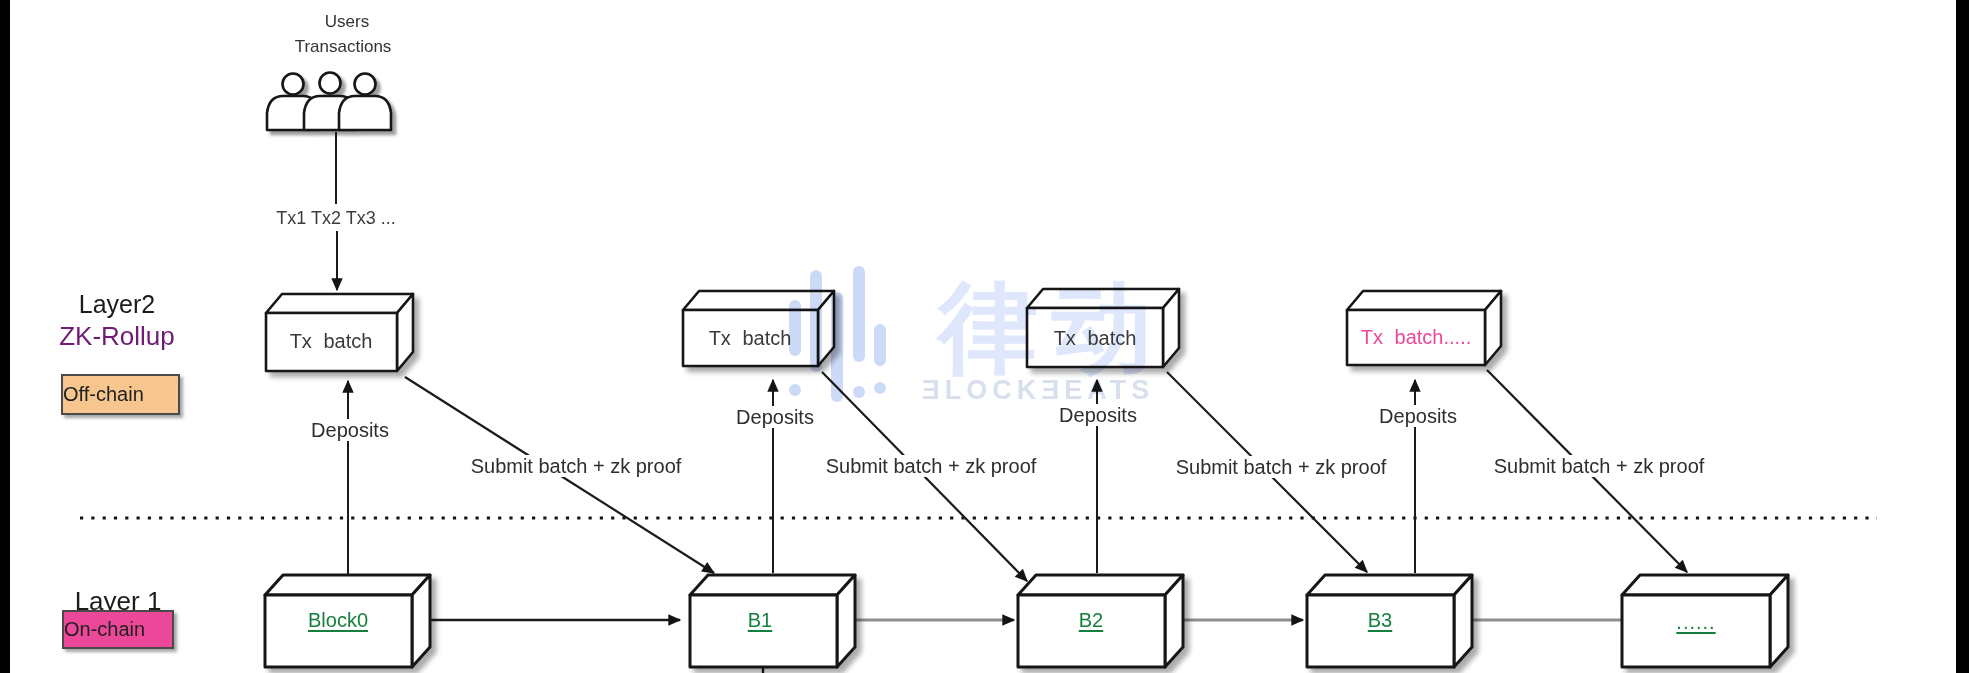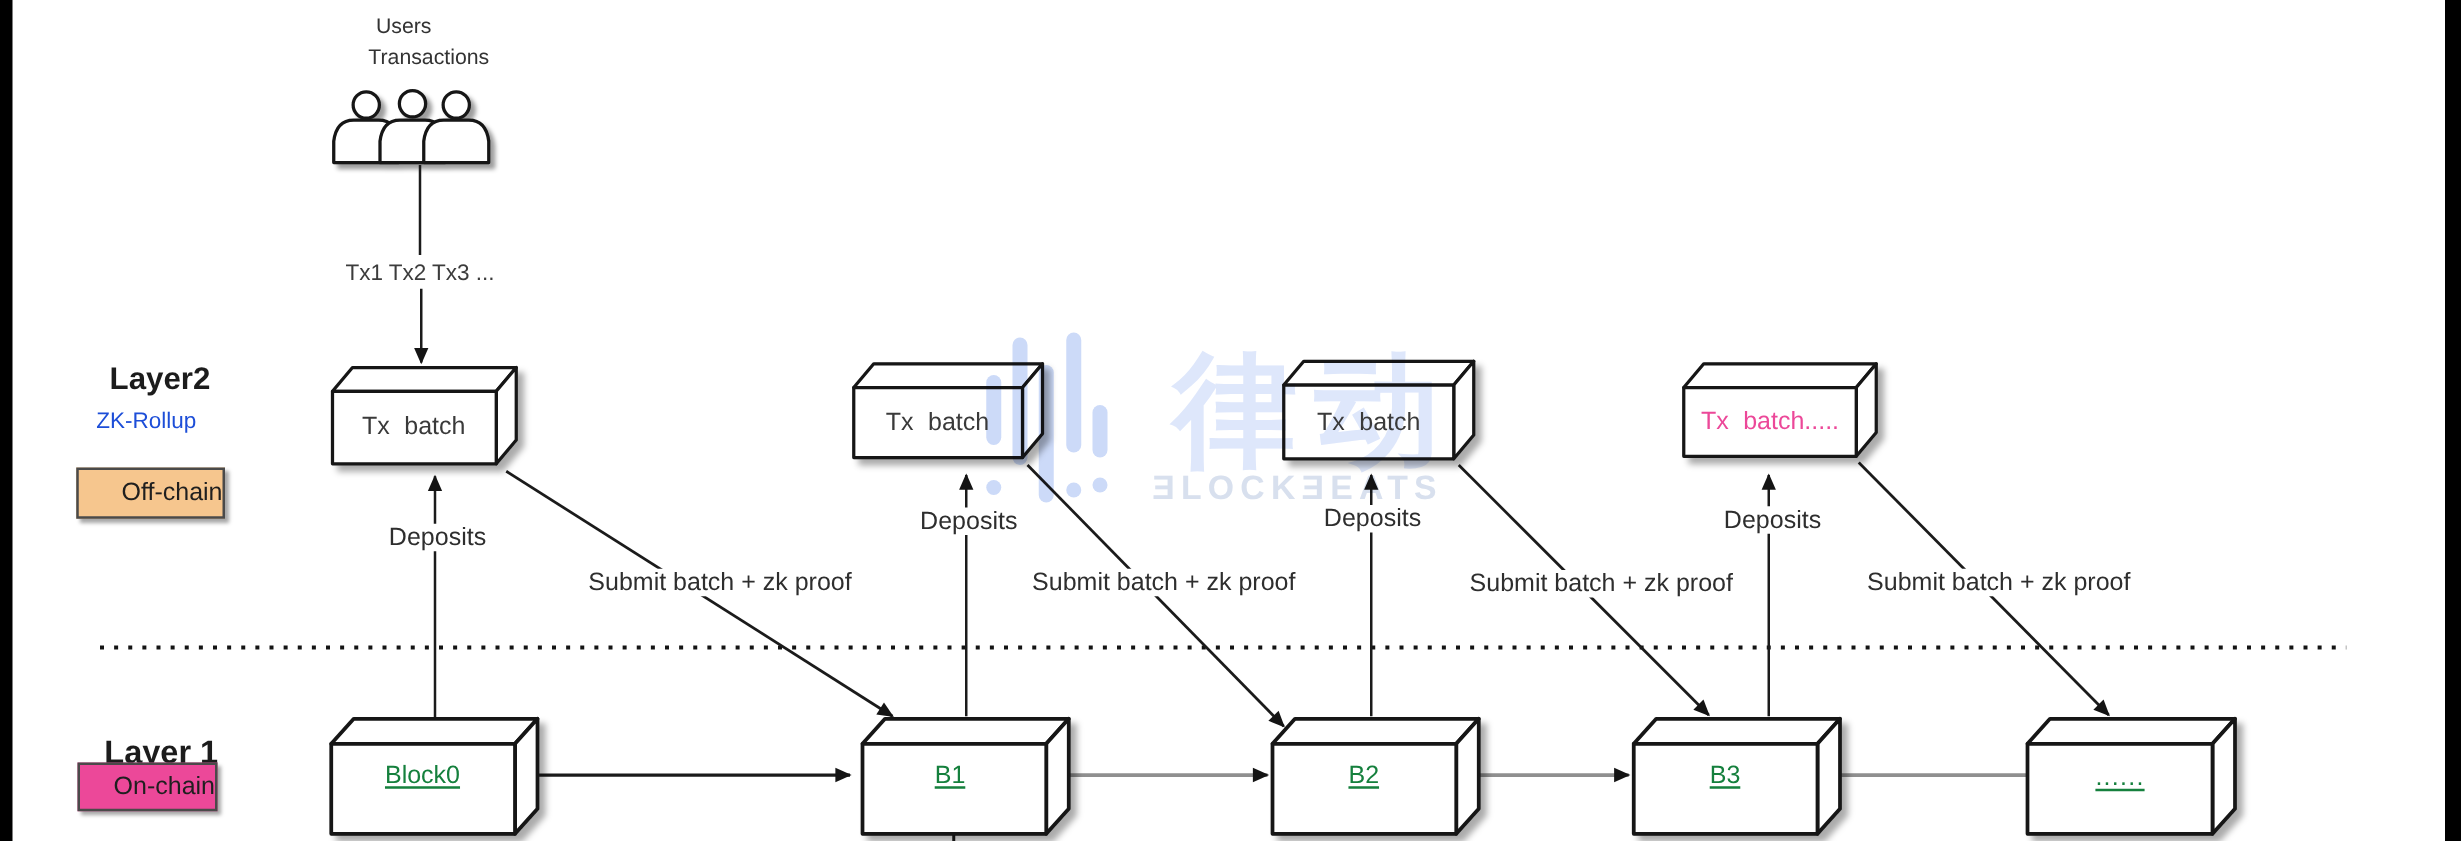--- a/index.html
+++ b/index.html
@@ -9,26 +9,26 @@
   }
   .edgebar{position:absolute;top:0;bottom:0;background:#000;}
   .edgebar.left{left:0;width:10px;}
   .edgebar.right{right:0;width:13px;}
   svg.layer{position:absolute;left:0;top:0;}
   .t{
     position:absolute;transform:translate(-50%,-50%);
     white-space:nowrap;color:#2e2e2e;line-height:1;
   }
   .halo{background:#ffffff;padding:1px 4px;}
-  .bold{font-weight:bold;margin-left:11px;}
+  .bold{font-weight:normal;}
   .batch-lbl{font-size:20px;word-spacing:6px;color:#3a3a3a;}
   .batch-lbl.faded{color:#ec4899;}
   .block-lbl{font-size:20px;color:#15803d;text-decoration:underline;text-underline-offset:3px;}
   .badge{
-    position:absolute;display:flex;align-items:center;justify-content:flex-end;
+    position:absolute;display:flex;align-items:center;justify-content:flex-start;
     border:2px solid #4a4a4a;font-size:20px;color:#1f1f1f;
     box-shadow:3px 3px 3px rgba(0,0,0,.35);
   }
   .badge.off{left:61px;top:374px;width:115px;height:37px;background:#f6c68e;}
   .badge.on{left:62px;top:610px;width:108px;height:35px;background:#ec4899;}
 </style>
 </head>
 <body>
 
 <div class="stage">
@@ -144,26 +144,26 @@
         <rect x="874" y="324" width="12" height="42" rx="6"></rect>
         <circle cx="795" cy="390" r="6"></circle>
         <circle cx="880" cy="388" r="6"></circle>
         <circle cx="859" cy="392" r="6"></circle>
       </g>
       <text x="1052" y="362" text-anchor="middle" font-size="100" font-weight="bold" letter-spacing="14" fill="#dee7fb">律动</text>
       <text x="1038" y="399" text-anchor="middle" font-size="27" font-weight="bold" letter-spacing="5" fill="#d8e0ee">ƎLOCKƎEATS</text>
     </g>
   </svg>
 
-  <div class="t" style="left:323px;top:21px;font-size:17px;color:#333;">Users</div>
+  <div class="t" style="left:347px;top:21px;font-size:17px;color:#333;">Users</div>
   <div class="t" style="left:343px;top:46px;font-size:17px;color:#333;">Transactions</div>
   <div class="t halo" style="left:336px;top:218px;font-size:18px;color:#3c3c3c;">Tx1 Tx2 Tx3 ...</div>
 
   <div class="t bold" style="left:117px;top:304px;font-size:25px;color:#1c1c1c;">Layer2</div>
-  <div class="t" style="left:117px;top:336px;font-size:18px;color:#1d4ed8;">ZK-Rollup</div>
+  <div class="t" style="left:117px;top:336px;font-size:26px;color:#701a75;">ZK-Rollup</div>
   <div class="badge off">
     <span>Off-chain</span>
   </div>
 
   <div class="t bold" style="left:118px;top:601px;font-size:26px;color:#1c1c1c;">Layer 1</div>
   <div class="badge on">
     <span>On-chain</span>
   </div>
 
   <div class="t batch-lbl" style="left:331px;top:341px;">Tx batch</div>

